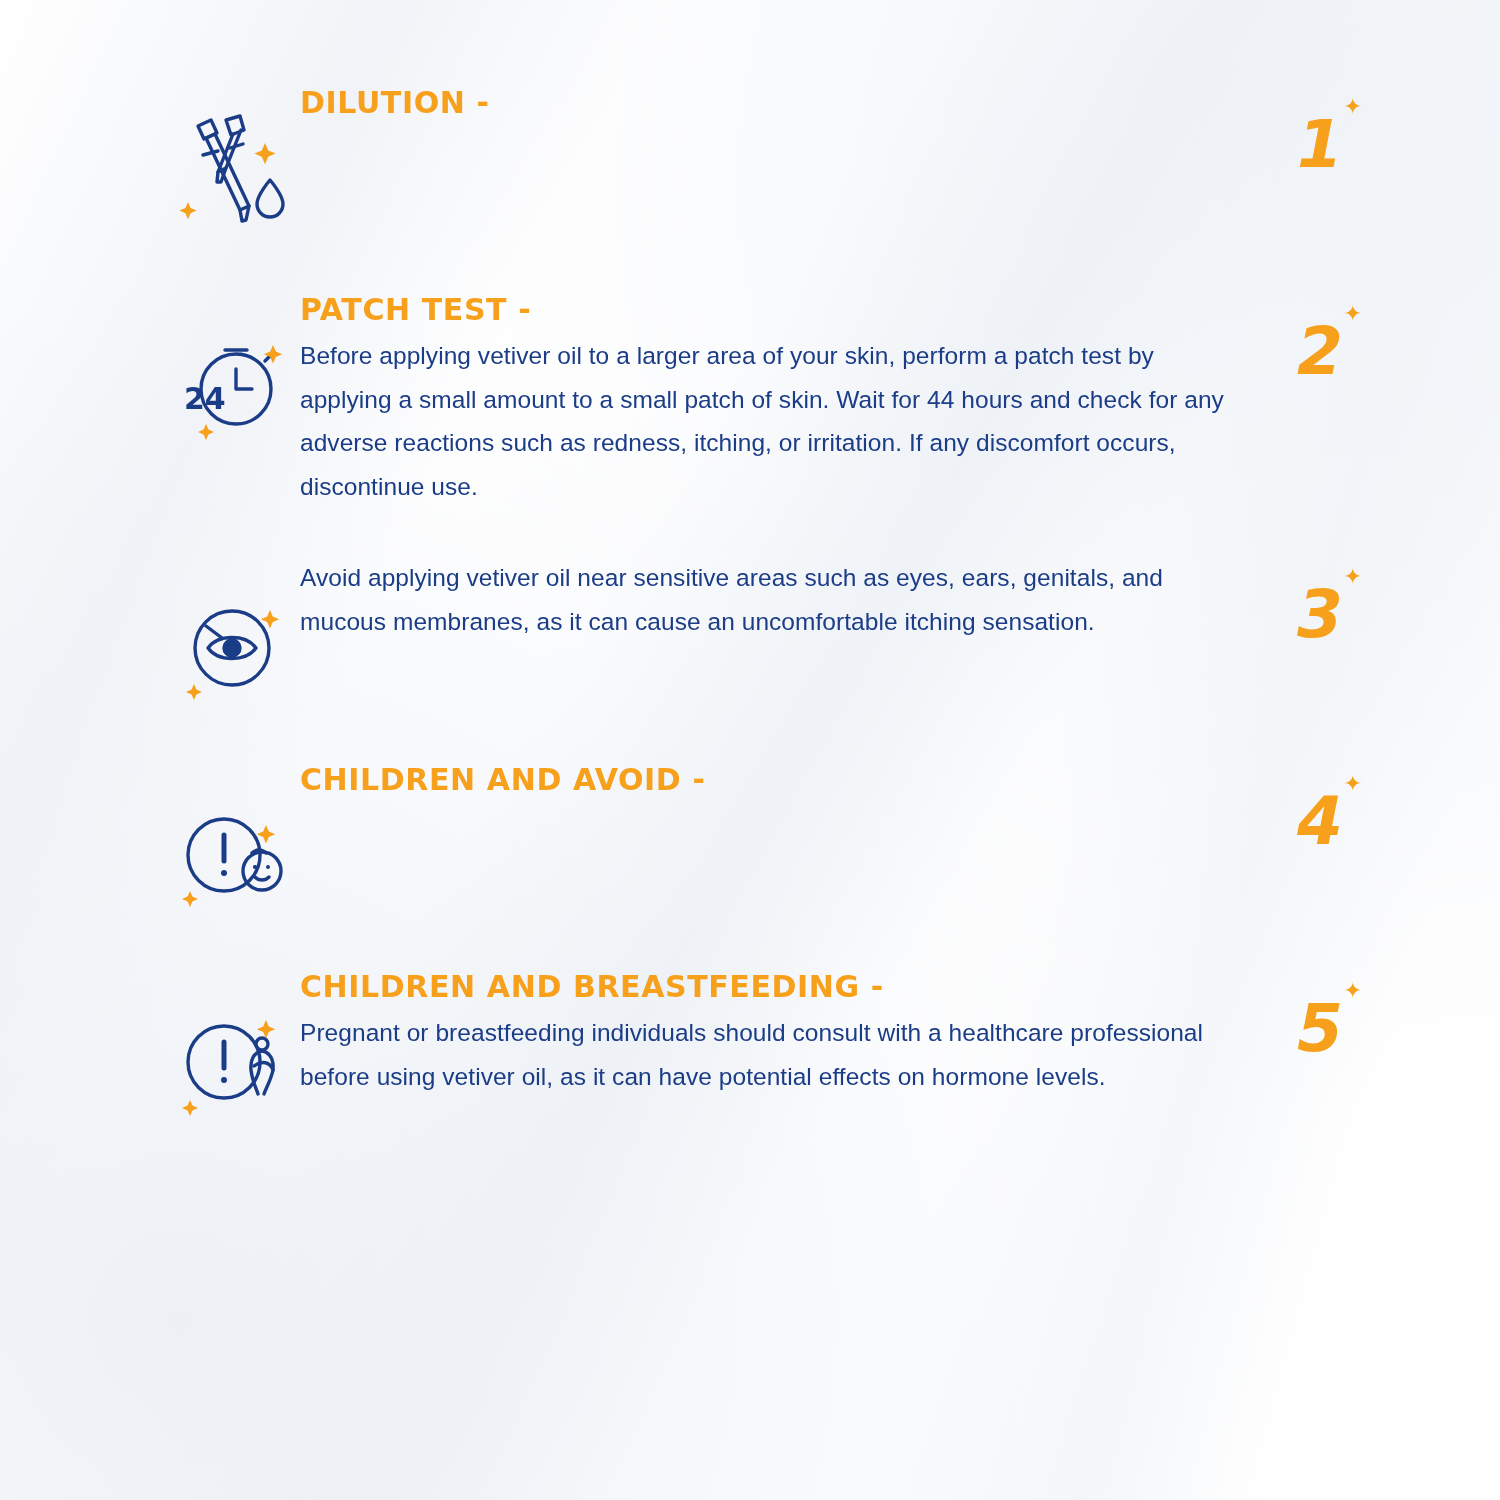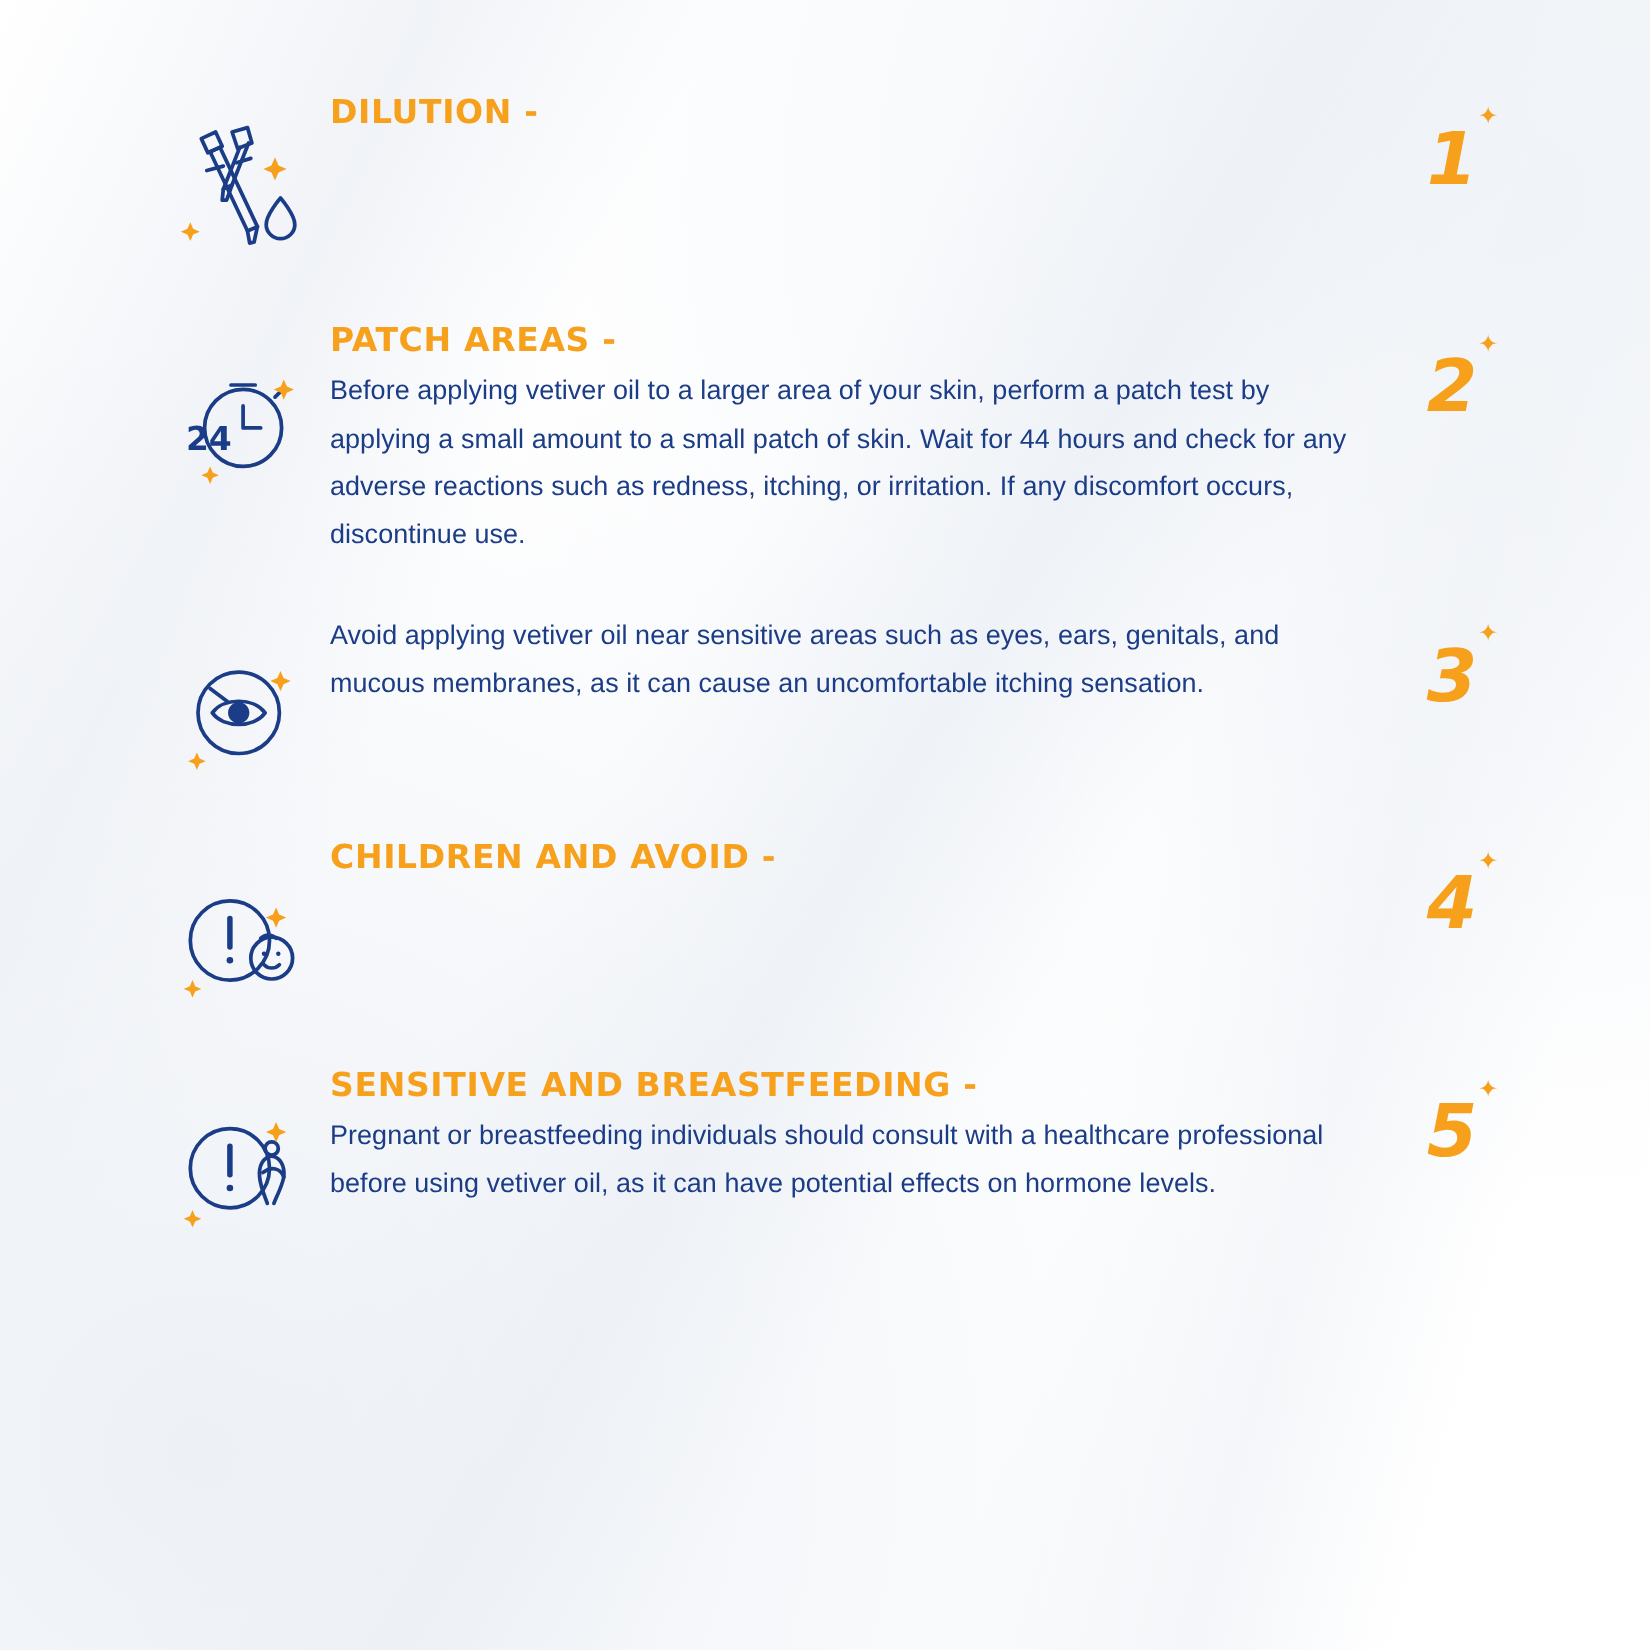--- a/index.html
+++ b/index.html
@@ -43,21 +43,21 @@
     align-items: flex-start;
     position: relative;
     padding: 14px 0 14px 0;
   }
 
   .tip-icon {
     width: 160px;
     flex: 0 0 160px;
     display: flex;
     align-items: center;
-    justify-content: center;
+    justify-content: flex-end;
     padding-top: 24px;
   }
 
   .tip-body {
     flex: 1 1 auto;
     padding-right: 30px;
   }
 
   .tip-title {
     color: #F7A01B;
@@ -161,21 +161,21 @@
           <path d="M95 44 L104 35"></path>
         </g>
         <text x="14" y="92" font-family="DejaVu Sans, sans-serif" font-size="30" font-weight="700" fill="#1B3C87">24</text>
         <g fill="#F7A01B">
           <path d="M103 28 l2.8 6.4 6.4 2.8 -6.4 2.8 -2.8 6.4 -2.8 -6.4 -6.4 -2.8 6.4 -2.8 Z"></path>
           <path d="M36 107 l2.4 5.6 5.6 2.4 -5.6 2.4 -2.4 5.6 -2.4 -5.6 -5.6 -2.4 5.6 -2.4 Z"></path>
         </g>
       </svg>
     </div>
     <div class="tip-body">
-      <h2 class="tip-title">PATCH AREAS -</h2>
+      <h2 class="tip-title">PATCH TEST -</h2>
       <p class="tip-text">Before applying vetiver oil to a larger area of your skin, perform a patch test by applying a small amount to a small patch of skin. Wait for 44 hours and check for any adverse reactions such as redness, itching, or irritation. If any discomfort occurs, discontinue use.</p>
     </div>
     <div class="tip-num">
       <span class="spark a">✦</span>
       <span>2</span>
     </div>
   </div>
 
   <div class="divider"></div>
 
@@ -248,21 +248,21 @@
           <path d="M92 57 C100 58 104 66 103 76 C101 86 96 94 94 100"></path>
           <path d="M84 72 C92 66 100 68 103 76"></path>
         </g>
         <g fill="#F7A01B">
           <path d="M96 26 l2.8 6.4 6.4 2.8 -6.4 2.8 -2.8 6.4 -2.8 -6.4 -6.4 -2.8 6.4 -2.8 Z"></path>
           <path d="M20 106 l2.4 5.6 5.6 2.4 -5.6 2.4 -2.4 5.6 -2.4 -5.6 -5.6 -2.4 5.6 -2.4 Z"></path>
         </g>
       </svg>
     </div>
     <div class="tip-body">
-      <h2 class="tip-title">SENSITIVE AND BREASTFEEDING -</h2>
+      <h2 class="tip-title">CHILDREN AND BREASTFEEDING -</h2>
       <p class="tip-text">Pregnant or breastfeeding individuals should consult with a healthcare professional before using vetiver oil, as it can have potential effects on hormone levels.</p>
     </div>
     <div class="tip-num">
       <span class="spark a">✦</span>
       <span>5</span>
     </div>
   </div>
 
 </div>
 

